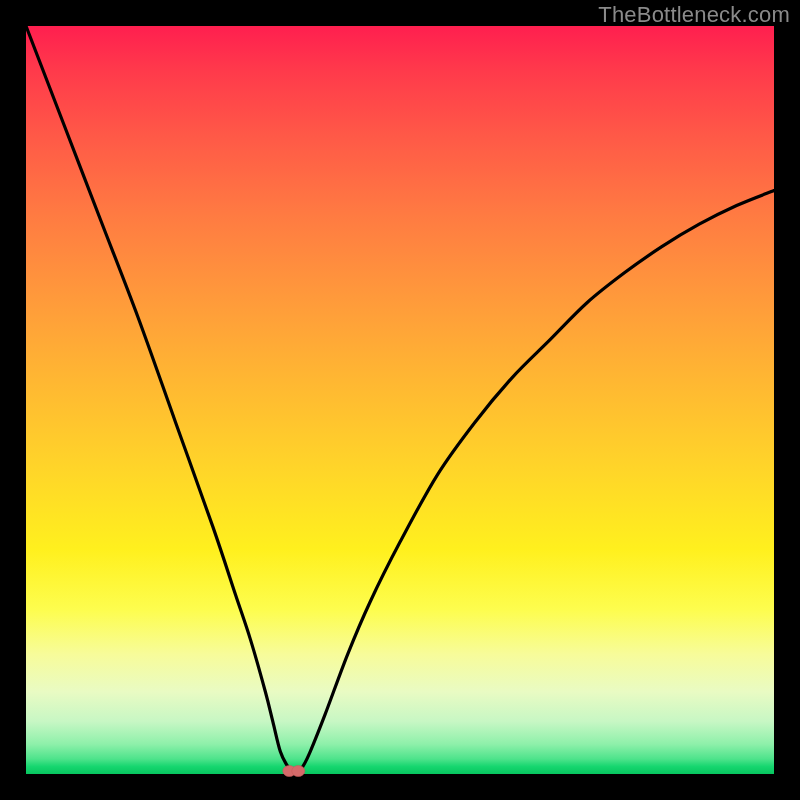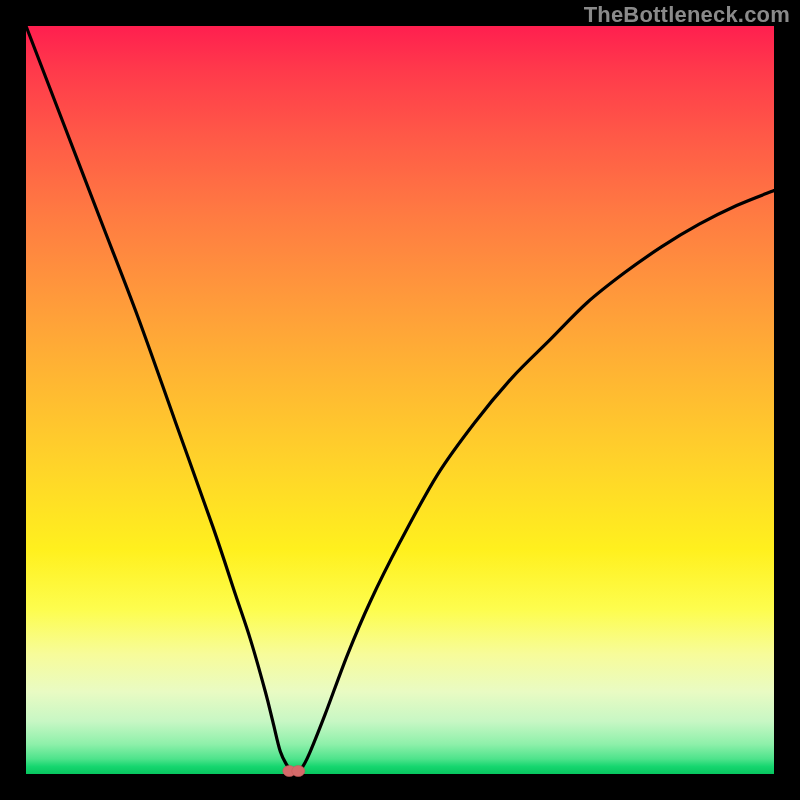--- a/index.html
+++ b/index.html
@@ -16,21 +16,21 @@
     width: 800px;
     height: 800px;
     background: #000;
   }
   .watermark {
     position: absolute;
     top: 2px;
     right: 10px;
     color: #8a8a8a;
     font-size: 22px;
-    font-weight: 700;
+    font-weight: 400;
     letter-spacing: 0.2px;
     z-index: 10;
   }
   .plot-outer {
     position: absolute;
     left: 26px;
     top: 26px;
     width: 748px;
     height: 748px;
     background: #000;

